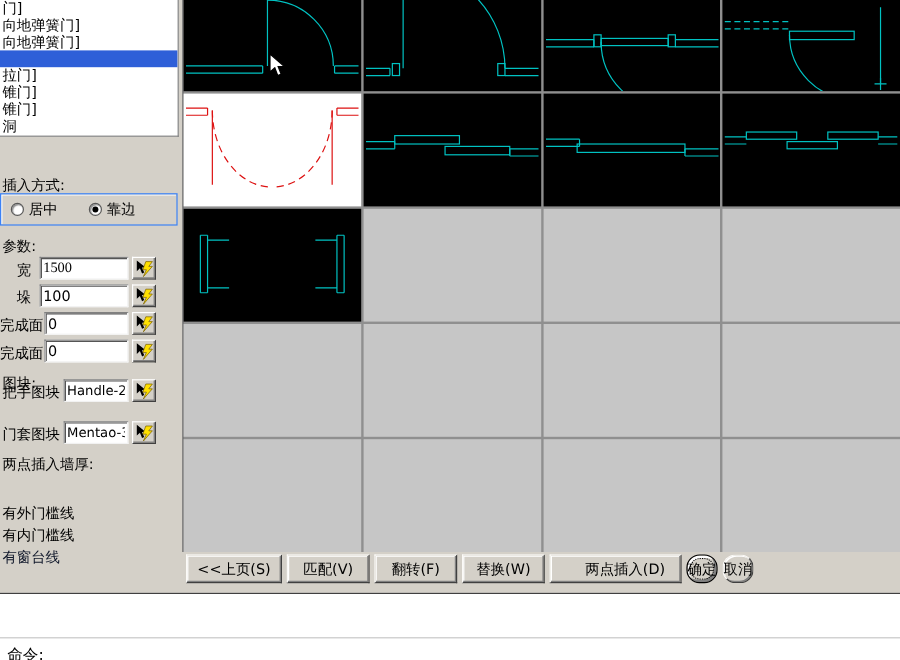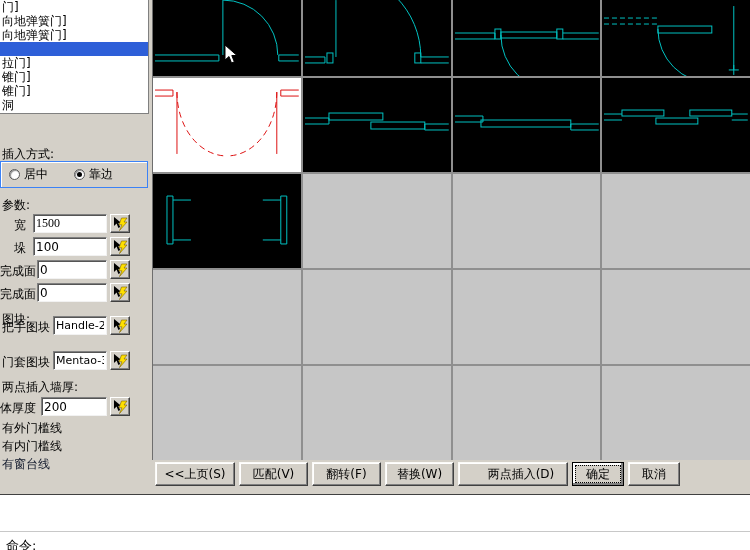--- a/index.html
+++ b/index.html
@@ -45,21 +45,21 @@
   .cell.black { background:#000; }
   .cell.selcell { background:#fff; }
   .cell svg { position:absolute; left:0; top:0; width:100%; height:100%; }
 
   
   #btnbar { position:absolute; left:152px; top:461px; width:596px; height:26px;
     display:flex; gap:4px; align-items:center; padding-left:3px; }
   .btn { height:24px; background:#d4d0c8; border:1px solid #404040; border-top-color:#fbfaf7;
     border-left-color:#fbfaf7; box-shadow:inset -1px -1px 0 #808080, inset 1px 1px 0 #fff;
     font-family:"DejaVu Sans","Liberation Sans",sans-serif; font-size:12px; white-space:nowrap; cursor:pointer; }
-  .btn.w80{width:80px;} .btn.w70{width:69px;} .btn.w92{width:110px;padding-left:16px;} .btn.w48{width:52px;}
+  .btn.w80{width:80px;} .btn.w70{width:69px;} .btn.w92{width:110px;padding-left:16px;} .btn.w48{width:26px;border-radius:11px;}
   .btn.default { border:1px solid #000; box-shadow:inset -2px -2px 0 #808080, inset 2px 2px 0 #fff;
     outline:1px dotted #000; outline-offset:-4px; }
 
   
   #cmdwrap { position:absolute; left:0; top:489px; width:750px; height:61px; background:#d4d0c8; }
   #cmd { position:absolute; left:0; top:5px; right:0; bottom:0; background:#fff;
     border-top:1px solid #404040; font-size:13px; }
   #cmd .line1 { padding:8px 4px 0 6px; white-space:nowrap; }
   #cmd .line2 { position:absolute; left:0; right:0; top:36px; border-top:1px solid #c8c8c8;
     padding:5px 0 0 6px; white-space:nowrap; }
@@ -161,30 +161,20 @@
     <button class="pickbtn">
       <svg width="16" height="16" viewBox="0 0 16 16">
         <path d="M2 1 L2 10 L4.6 7.6 L6.4 12 L8.2 11.1 L6.3 6.9 L9.4 6.9 Z" fill="#000"></path>
         <path d="M9.5 2 L15 2 L12 6 L15 6 L7.5 14.5 L10 8.8 L7 8.8 Z" fill="#ffe000" stroke="#7a6000" stroke-width="0.6"></path>
       </svg>
     </button>
   </div>
 
   <div class="sec-label" style="top:379px">两点插入墙厚:</div>
 
-  <div class="frow" style="left:0;top:397px;width:150px">
-    <span class="flabel" style="left:0">体厚度</span>
-    <input class="tin" style="left: 41px; width: 66px;" value="200">
-    <button class="pickbtn">
-      <svg width="16" height="16" viewBox="0 0 16 16">
-        <path d="M2 1 L2 10 L4.6 7.6 L6.4 12 L8.2 11.1 L6.3 6.9 L9.4 6.9 Z" fill="#000"></path>
-        <path d="M9.5 2 L15 2 L12 6 L15 6 L7.5 14.5 L10 8.8 L7 8.8 Z" fill="#ffe000" stroke="#7a6000" stroke-width="0.6"></path>
-      </svg>
-    </button>
-  </div>
 
   <div class="opt-line" style="top:420px">有外门槛线</div>
   <div class="opt-line" style="top:438px">有内门槛线</div>
   <div class="opt-line disabled" style="top:456px">有窗台线</div>
 
   <div id="grid">
 
     <div class="cell black">
       <svg viewBox="0 0 148 76">
         <g stroke="#00c2c2" stroke-width="1" fill="none">

